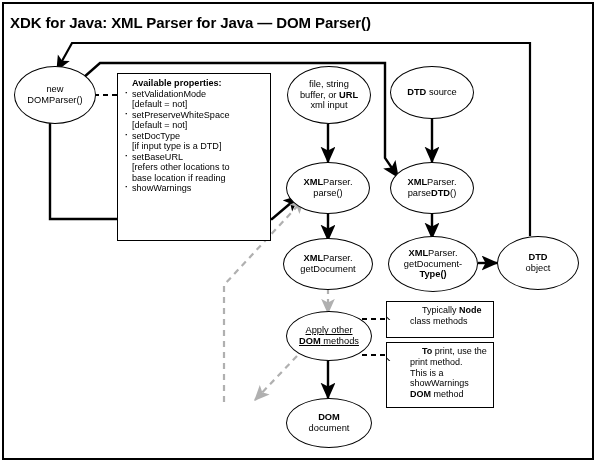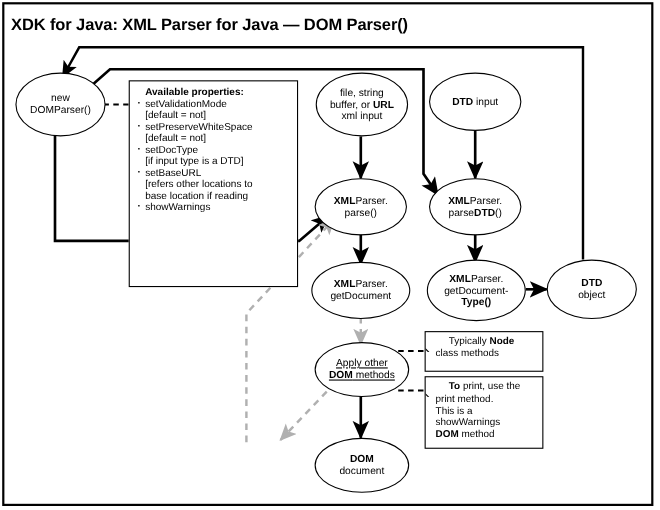--- a/index.html
+++ b/index.html
@@ -10,21 +10,21 @@
   #frame{position:absolute;left:2px;top:2px;width:592px;height:458px;
          border:2px solid #000;box-sizing:border-box;background:#fff;}
   #title{position:absolute;left:10px;top:14px;font-size:15px;font-weight:bold;
          letter-spacing:-0.1px;white-space:nowrap;}
   svg#wires{position:absolute;left:0;top:0;width:600px;height:464px;}
   .node{position:absolute;display:flex;align-items:center;justify-content:center;
         text-align:center;border:1.6px solid #000;border-radius:50%;background:#fff;
         font-size:9.3px;line-height:1.14;box-sizing:border-box;padding:2px;}
   .node b{font-weight:bold;}
   .note{position:absolute;background:#fff;border:1.5px solid #000;box-sizing:border-box;
-        font-size:9px;line-height:1.2;padding:3px 4px 3px 9px;}
+        font-size:9px;line-height:1.2;padding:3px 4px 3px 23px;}
   .note .foldline{position:absolute;left:0px;top:0px;width:18px;height:18px;overflow:hidden;}
   .note .foldline:before{content:"";position:absolute;left:-3px;top:-3px;width:21px;height:21px;
               border-bottom:1.5px solid #000;transform:rotate(45deg);transform-origin:center;}
   .props{position:absolute;background:#fff;border:1.6px solid #000;box-sizing:border-box;
          font-size:9.1px;line-height:1.16;padding:4px 4px 3px 6px;}
   .props .hdr{font-weight:bold;margin-left:8px;margin-bottom:0px;}
   .props ul{list-style:none;margin:0;padding:0;}
   .props li{position:relative;padding-left:8px;white-space:nowrap;}
   .props li.bullet:before{content:"\00B7";position:absolute;left:1px;top:-1px;font-weight:bold;}
   .props li.sub{padding-left:8px;}
@@ -117,21 +117,21 @@
 
   <div class="node" style="left:14px;top:66px;width:82px;height:58px;">
     <div>
       <span>new</span><br>
       <span>DOMParser()</span>
     </div>
   </div>
 
   <div class="node" style="left:390px;top:66px;width:84px;height:53px;">
     <div>
-      <b>DTD</b><span> input</span>
+      <b>DTD</b><span> source</span>
     </div>
   </div>
 
   <div class="node" style="left:286px;top:162px;width:84px;height:52px;">
     <div>
       <b>XML</b><span>Parser.</span><br>
       <span>parse()</span>
     </div>
   </div>
 
@@ -172,21 +172,21 @@
   </div>
 
 
   <div class="node" style="left:286px;top:398px;width:86px;height:50px;">
     <div>
       <b>DOM</b><br>
       <span>document</span>
     </div>
   </div>
 
-  <div class="props" style="left:117px;top:73px;width:154px;height:188px;">
+  <div class="props" style="left:117px;top:73px;width:154px;height:168px;">
     <div class="foldline"></div>
     <div class="hdr">Available properties:</div>
     <ul>
       <li class="bullet">setValidationMode</li>
       <li class="sub">[default = not]</li>
       <li class="bullet">setPreserveWhiteSpace</li>
       <li class="sub">[default = not]</li>
       <li class="bullet">setDocType</li>
       <li class="sub">[if input type is a DTD]</li>
       <li class="bullet">setBaseURL</li>

